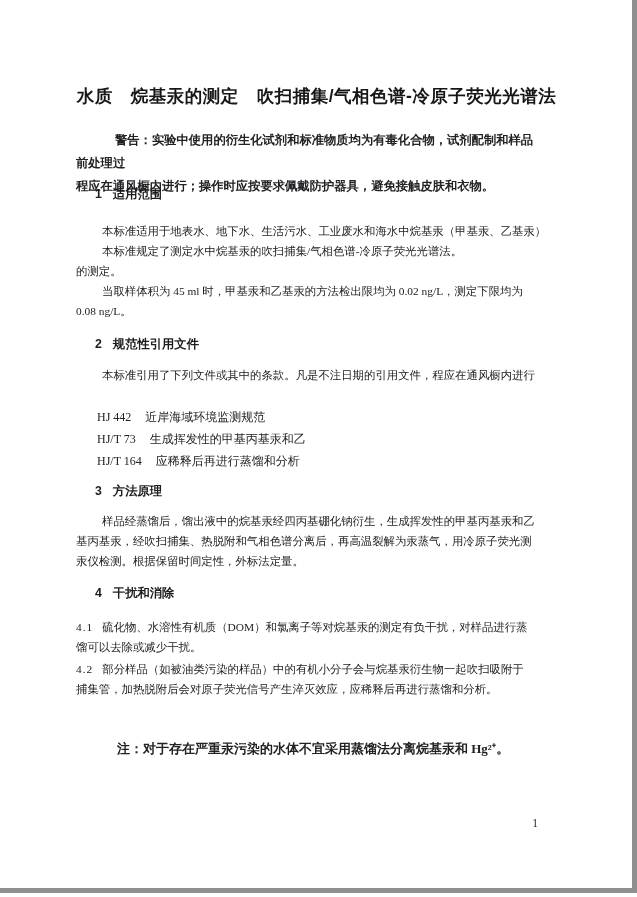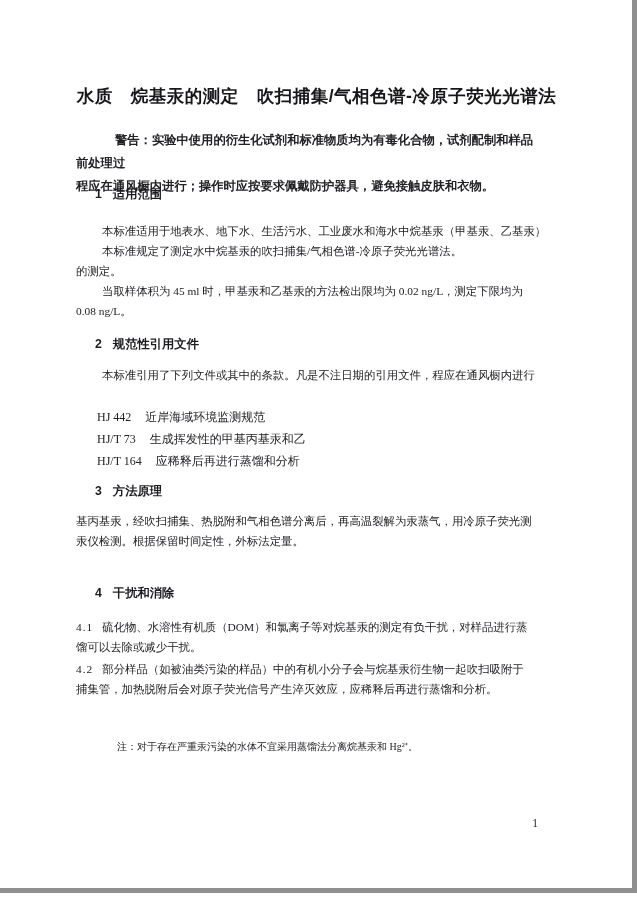--- a/index.html
+++ b/index.html
@@ -66,22 +66,22 @@
   .refs { position: absolute; left: 97px; top: 406px; font-size: 12px; line-height: 22px; color: #222226; white-space: nowrap; }
   .refs .ref-code { display: inline-block; margin-right: 14px; }
 
   #s3-body { top: 511px; }
   #s4-body { top: 617px; }
   .clause { margin-bottom: 2px; }
   .clause .cl-num { display: inline-block; margin-right: 9px; letter-spacing: 1px; }
 
   .note {
     position: absolute; left: 117px; top: 739px; width: 430px;
-    font-size: 10px;
-    font-weight: normal;
+    font-size: 13px;
+    font-weight: bold;
     color: #222226;
     white-space: nowrap;
   }
 
   .page-number {
     position: absolute; left: 528px; top: 817px; width: 14px;
     text-align: center;
     font-size: 11.5px;
     color: #23233a;
   }
@@ -122,20 +122,21 @@
     <span class="ln"><span class="ref-code">HJ 442</span><span>近岸海域环境监测规范</span></span>
     <span class="ln"><span class="ref-code">HJ/T 73</span><span>生成挥发性的甲基丙基汞和乙</span></span>
     <span class="ln"><span class="ref-code">HJ/T 164</span><span>应稀释后再进行蒸馏和分析</span></span>
   </div>
 
   <div class="sec-h" id="h3">
     <span class="h-num">3</span><span>方法原理</span>
   </div>
 
   <div class="body-block" id="s3-body">
+    <span class="ln ind">样品经蒸馏后，馏出液中的烷基汞经四丙基硼化钠衍生，生成挥发性的甲基丙基汞和乙</span>
     <span class="ln">基丙基汞，经吹扫捕集、热脱附和气相色谱分离后，再高温裂解为汞蒸气，用冷原子荧光测</span>
     <span class="ln">汞仪检测。根据保留时间定性，外标法定量。</span>
   </div>
 
   <div class="sec-h" id="h4">
     <span class="h-num">4</span><span>干扰和消除</span>
   </div>
 
   <div class="body-block" id="s4-body">
     <div class="clause">

